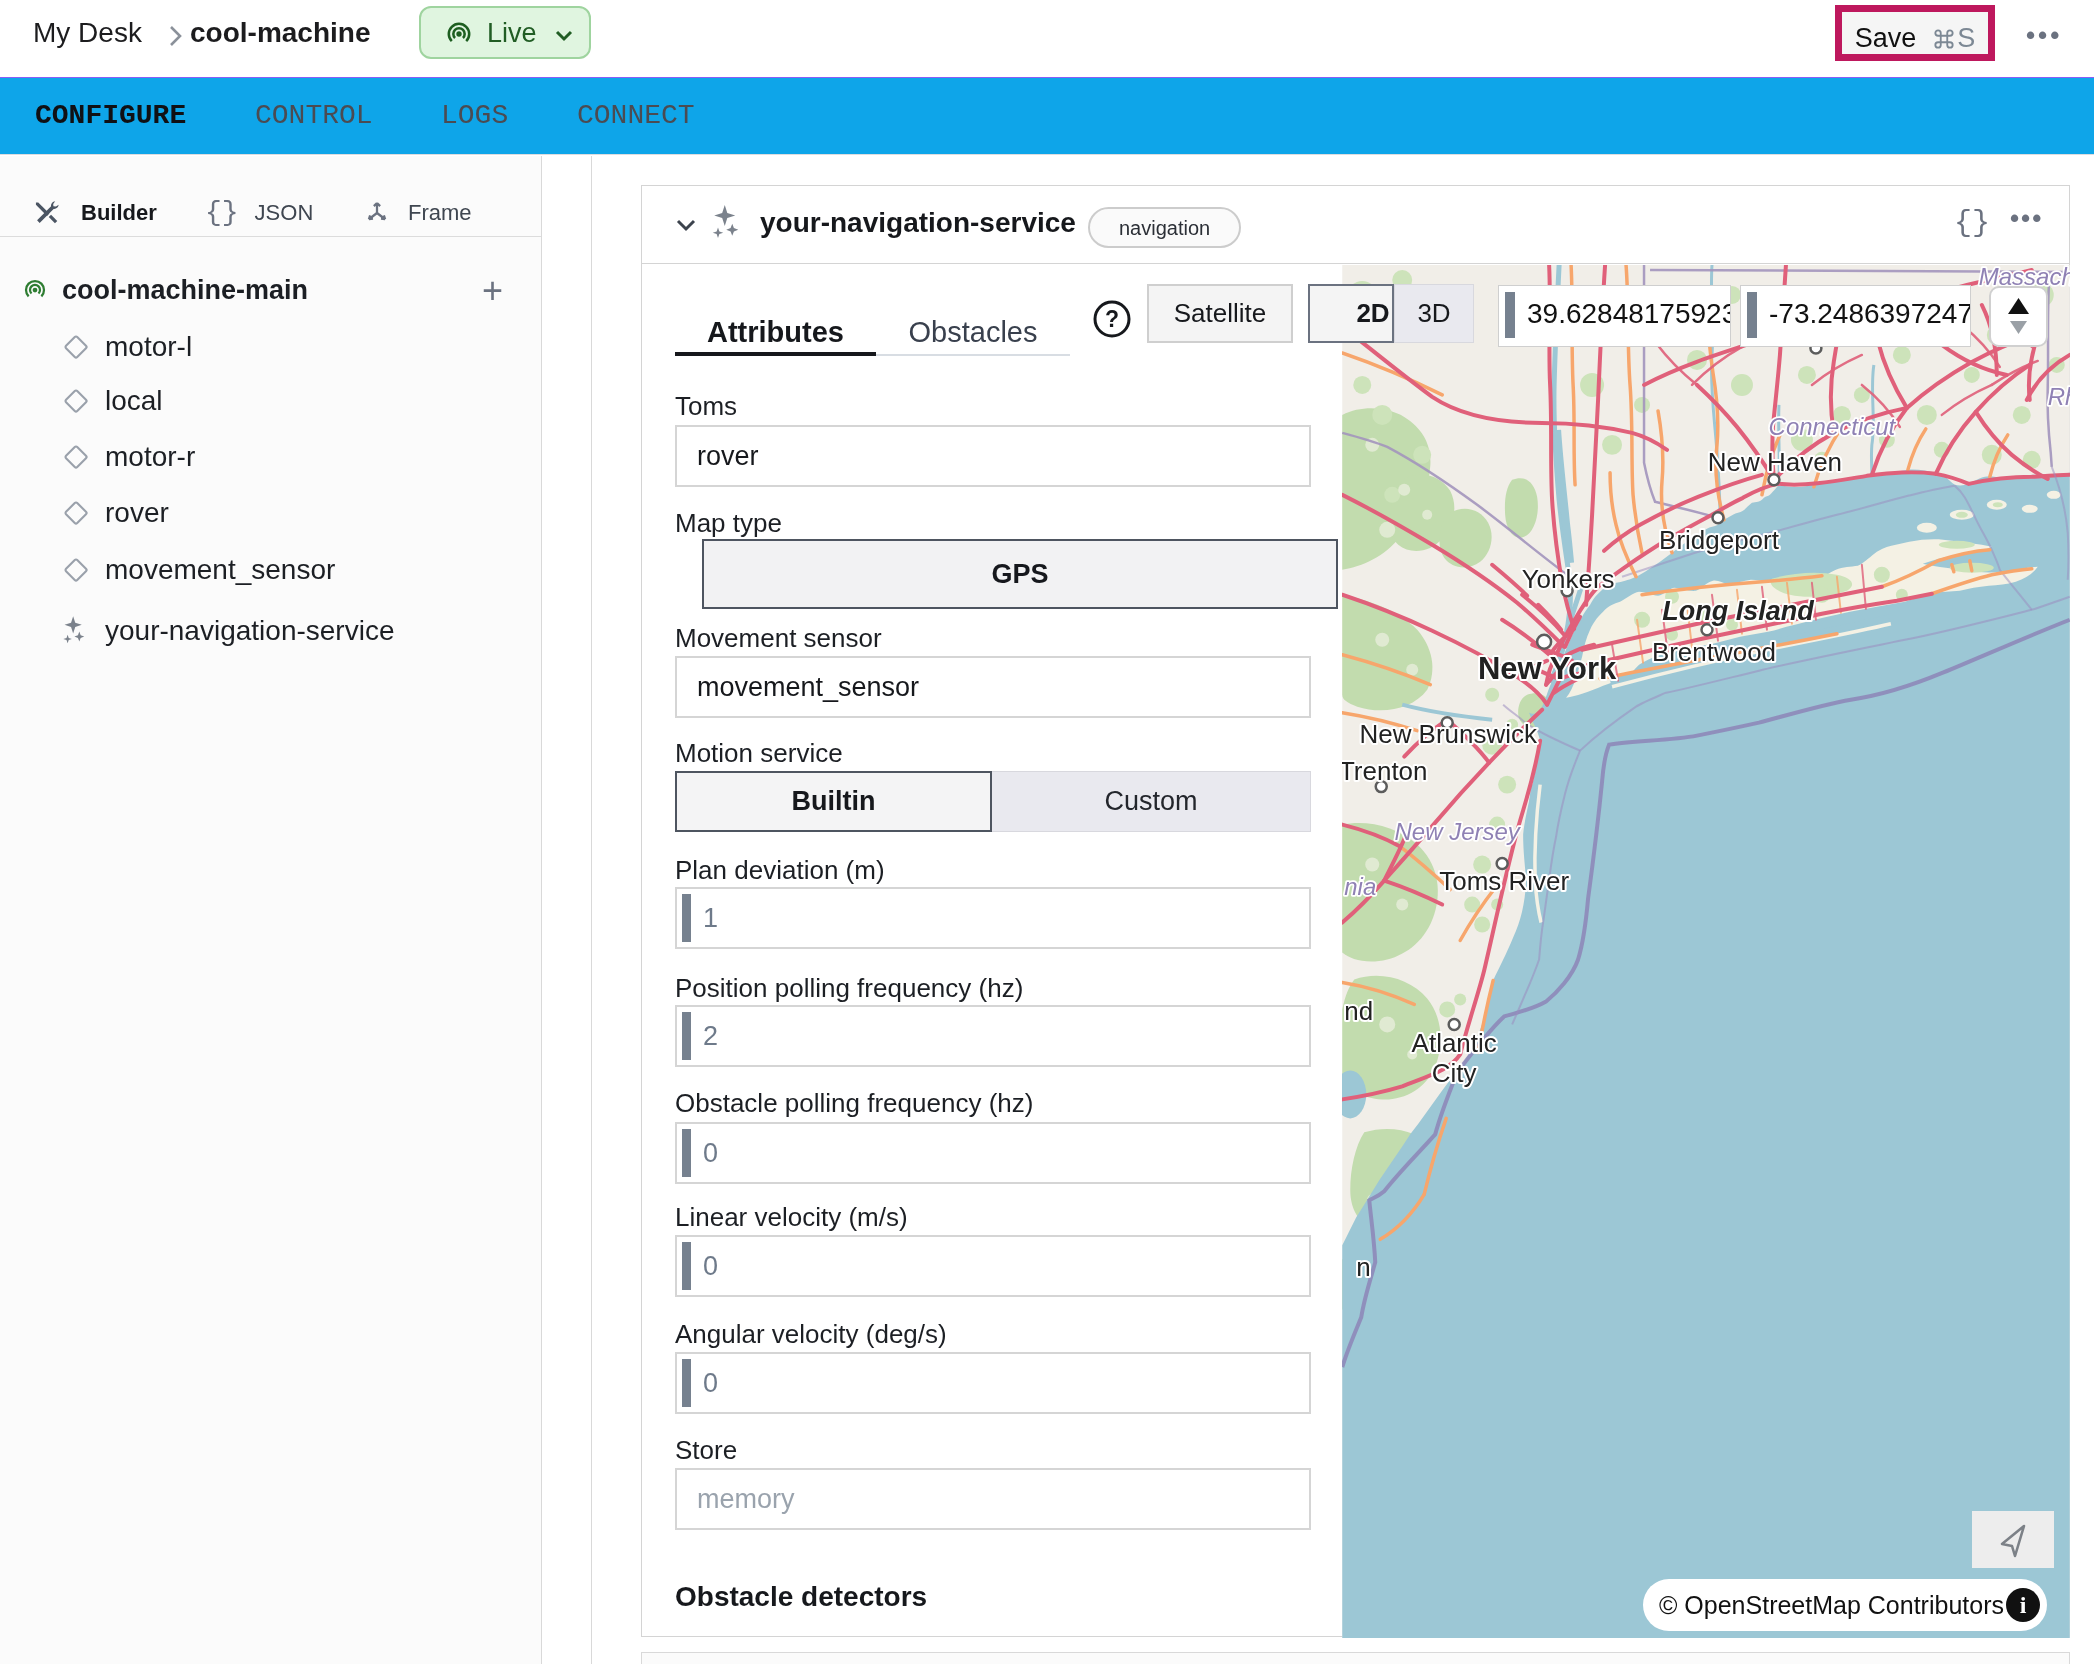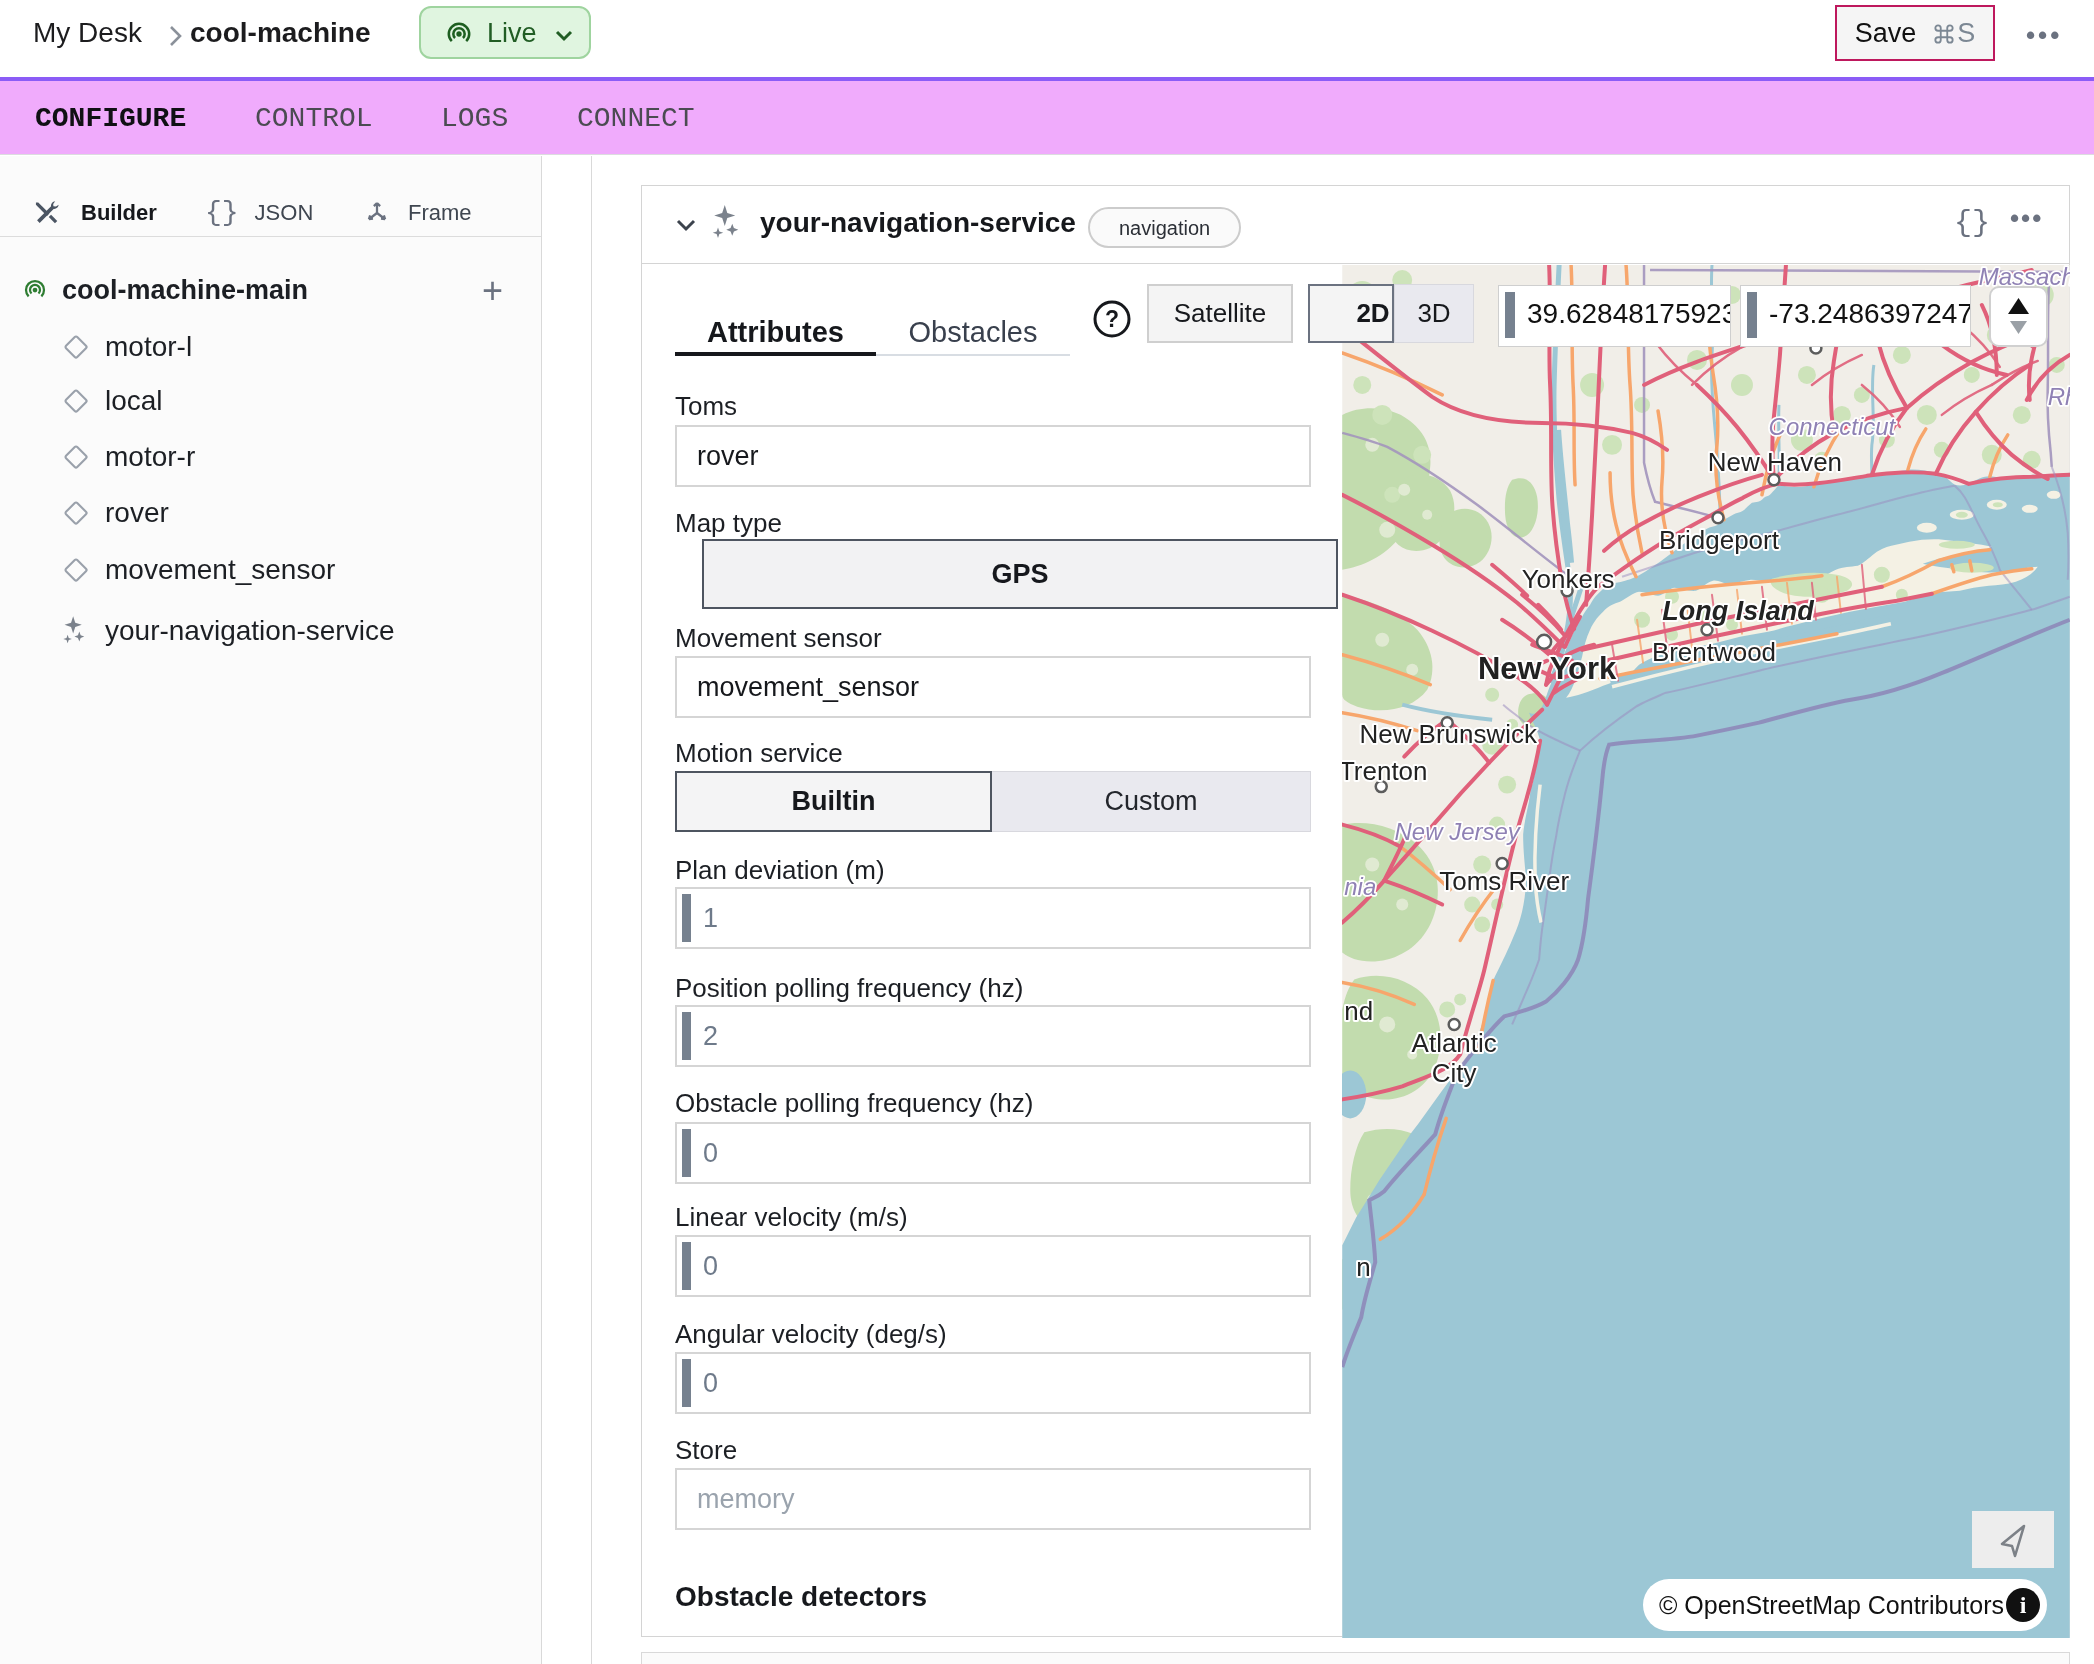--- a/index.html
+++ b/index.html
@@ -6,28 +6,28 @@
   html,body { width:2094px; height:1664px; overflow:hidden; background:#fff;
     font-family:"Liberation Sans", sans-serif; }
   .abs { position:absolute; }
 
   
   #topbar { position:absolute; left:0; top:0; width:2094px; height:77px; background:#fff; }
   .crumb { position:absolute; top:17px; font-size:28px; color:#1c1c1e; }
   #livepill { position:absolute; left:419px; top:6px; width:172px; height:53px;
     background:#e0f5e0; border:2px solid #9fd49f; border-radius:12px; }
   #savebtn { position:absolute; left:1835px; top:5px; width:160px; height:56px;
-    background:#f5f5f5; border:2px solid #be185d; font-size:27px; color:#111;
+    background:#f5f5f5; border:7px solid #be185d; font-size:27px; color:#111;
     text-align:center; line-height:52px; }
   #savebtn .kbd { color:#7c8894; }
   #hdots { position:absolute; left:2026px; top:20px; color:#6b7280; font-size:26px; letter-spacing:3px; font-weight:bold; }
 
   
   #tabbar { position:absolute; left:0; top:77px; width:2094px; height:78px;
-    background:#f0abfc; border-top:4px solid #8b5cf6; border-bottom:1px solid #dcdcdf;
+    background:#0ea5e9; border-top:1px solid #8b5cf6; border-bottom:1px solid #dcdcdf;
     font-family:"Liberation Mono", monospace; font-size:28px; color:#4b4b52; }
   #tabbar span { position:absolute; top:22px; }
 
   
   #sidebar { position:absolute; left:0; top:156px; width:542px; height:1508px;
     background:#fbfbfb; border-right:1px solid #d9d9d9; }
   #builderrow { position:absolute; left:0; top:0; width:541px; height:81px; border-bottom:1px solid #dcdcdc; }
   .viewtab { position:absolute; top:16px; height:81px; display:flex; align-items:center; }
   .viewtab .lbl { font-size:22px; color:#3f4650; }
   .viewtab .lbl.b { font-weight:bold; color:#16181c; }

